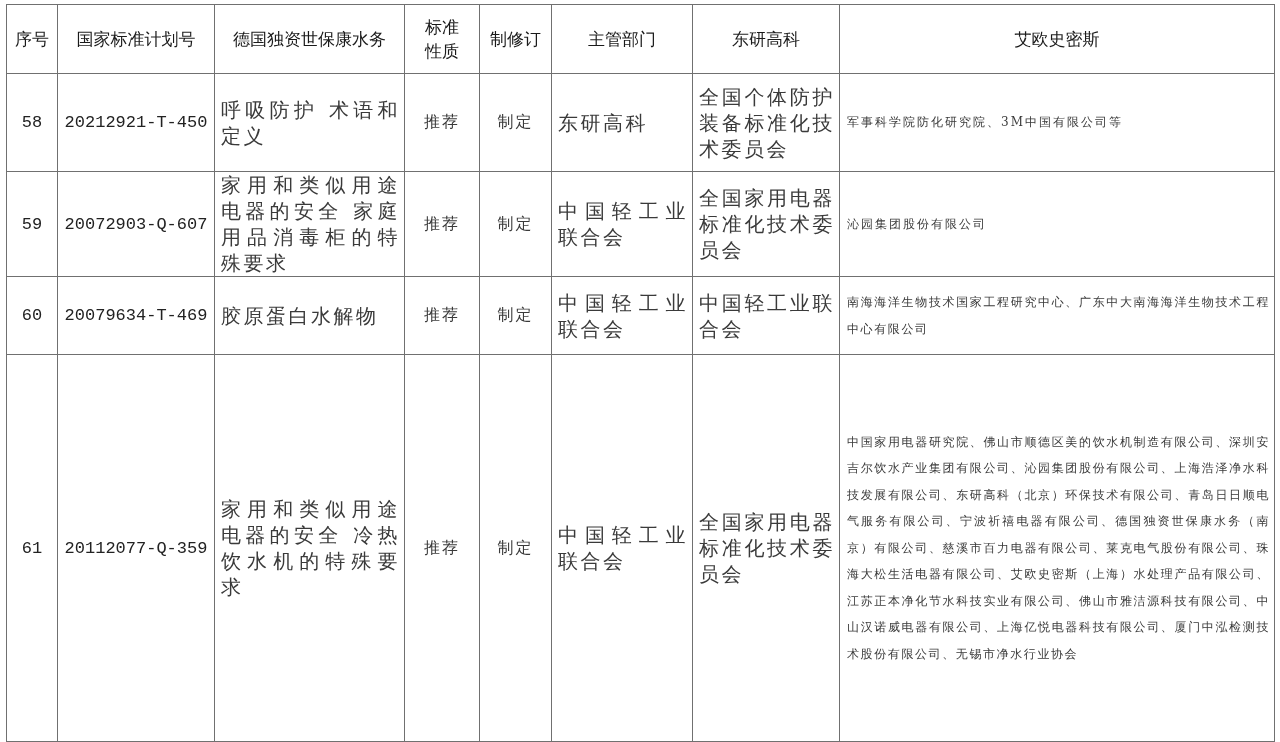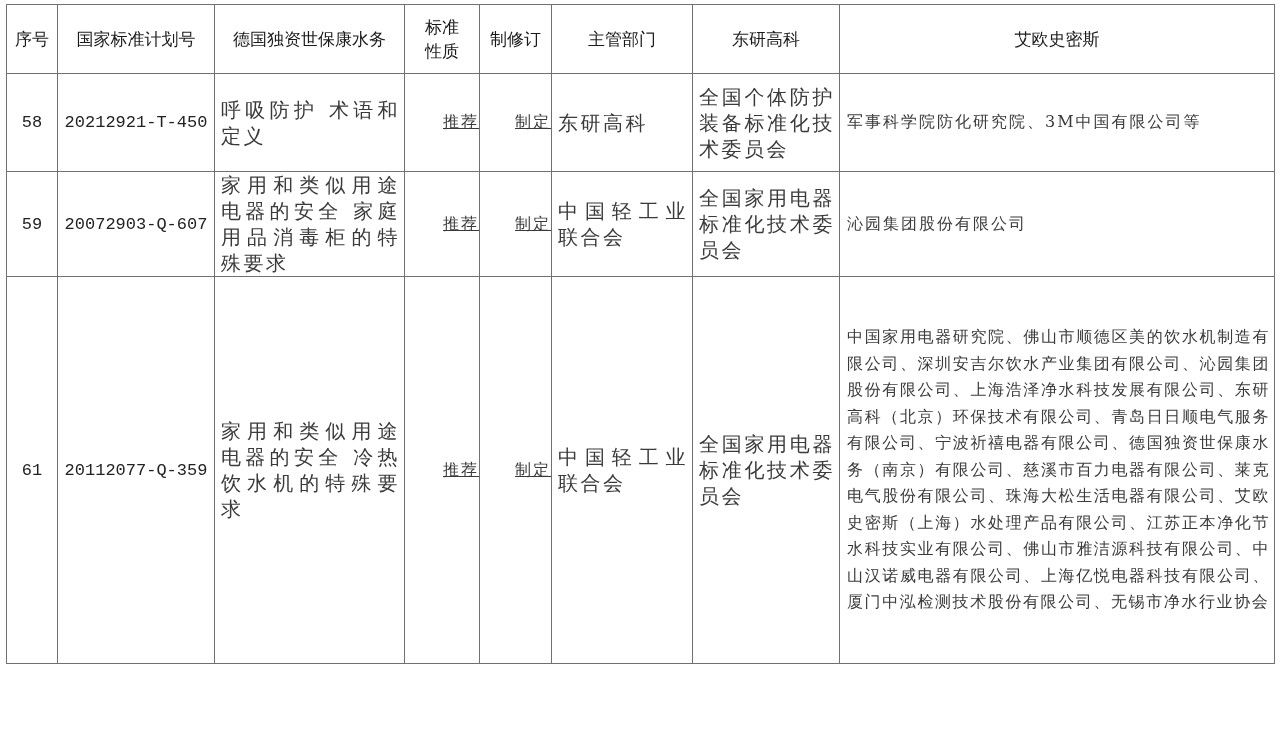--- a/index.html
+++ b/index.html
@@ -15,23 +15,23 @@
     padding: 0;
     vertical-align: middle;
     overflow: hidden;
   }
   th {
     font-family: "DejaVu Sans", "Liberation Sans", sans-serif;
     font-weight: normal; font-size: 17px; color: #1a1a1a;
     text-align: center; line-height: 24px; height: 68px;
   }
   .num { font-family: Liberation Mono, monospace; font-size: 17px; text-align: center; color: #222; }
-  .center { text-align: right; font-size: 16px; letter-spacing: 2px; text-decoration: underline; }
+  .center { text-align: center; font-size: 16px; letter-spacing: 2px; }
   .text { font-size: 20px; line-height: 26px; padding: 0 4px 0 6px !important; letter-spacing: 2.5px; text-align: justify; }
-  .drafter { font-size: 16px; line-height: 26.5px; padding: 0 4px 0 7px !important; letter-spacing: 2px; text-align: justify; }
+  .drafter { font-size: 12px; line-height: 26.5px; padding: 0 4px 0 7px !important; letter-spacing: 2px; text-align: justify; }
   .drafter.tight { letter-spacing: 1.6px; }
   .cell-inner { white-space: pre-line; }
 </style>
 </head>
 <body>
 
 <table class="std">
   <colgroup>
     <col style="width:51px">
     <col style="width:157px">
@@ -71,20 +71,30 @@
     <tr style="height:98px">
       <td class="num">59</td>
       <td class="num">20072903-Q-607</td>
       <td class="text">家用和类似用途电器的安全 家庭用品消毒柜的特殊要求</td>
       <td class="center">推荐</td>
       <td class="center">制定</td>
       <td class="text">中国轻工业联合会</td>
       <td class="text">全国家用电器标准化技术委员会</td>
       <td class="drafter">沁园集团股份有限公司</td>
     </tr>
+    <tr style="height:78px">
+      <td class="num">60</td>
+      <td class="num">20079634-T-469</td>
+      <td class="text">胶原蛋白水解物</td>
+      <td class="center">推荐</td>
+      <td class="center">制定</td>
+      <td class="text">中国轻工业联合会</td>
+      <td class="text">中国轻工业联合会</td>
+      <td class="drafter tight">南海海洋生物技术国家工程研究中心、广东中大南海海洋生物技术工程中心有限公司</td>
+    </tr>
     <tr style="height:387px">
       <td class="num">61</td>
       <td class="num">20112077-Q-359</td>
       <td class="text">家用和类似用途电器的安全 冷热饮水机的特殊要求</td>
       <td class="center">推荐</td>
       <td class="center">制定</td>
       <td class="text">中国轻工业联合会</td>
       <td class="text">全国家用电器标准化技术委员会</td>
       <td class="drafter tight">中国家用电器研究院、佛山市顺德区美的饮水机制造有限公司、深圳安吉尔饮水产业集团有限公司、沁园集团股份有限公司、上海浩泽净水科技发展有限公司、东研高科（北京）环保技术有限公司、青岛日日顺电气服务有限公司、宁波祈禧电器有限公司、德国独资世保康水务（南京）有限公司、慈溪市百力电器有限公司、莱克电气股份有限公司、珠海大松生活电器有限公司、艾欧史密斯（上海）水处理产品有限公司、江苏正本净化节水科技实业有限公司、佛山市雅洁源科技有限公司、中山汉诺威电器有限公司、上海亿悦电器科技有限公司、厦门中泓检测技术股份有限公司、无锡市净水行业协会</td>
     </tr>

